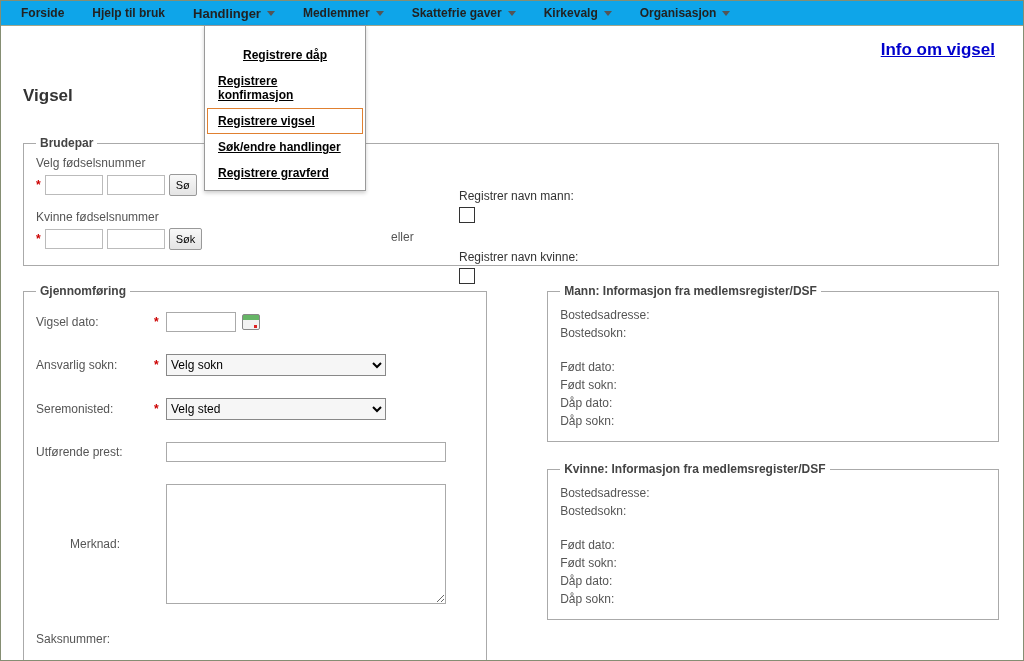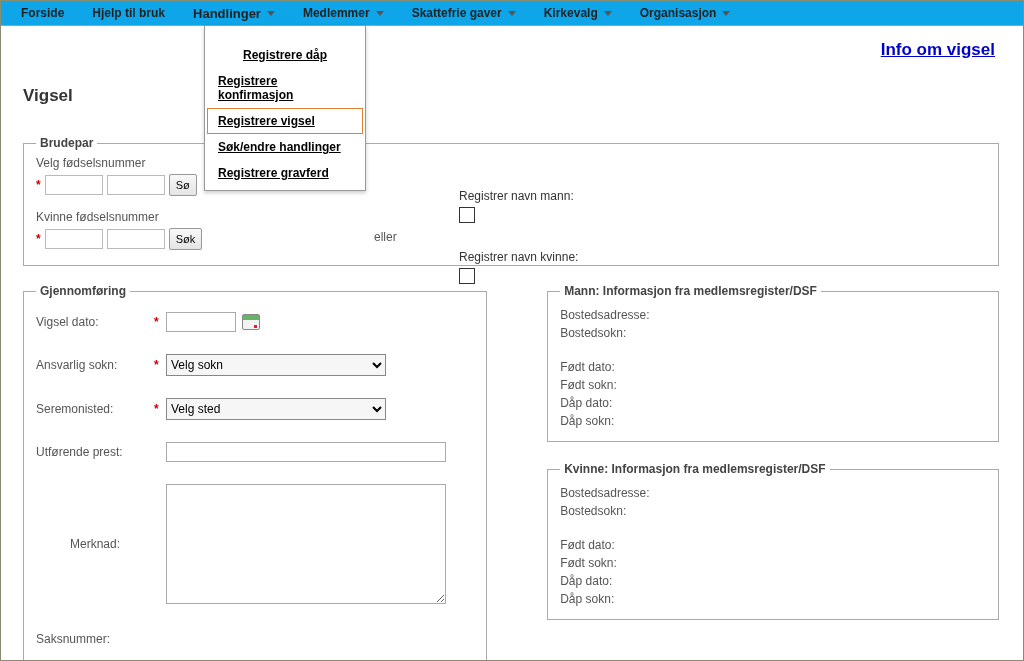--- a/index.html
+++ b/index.html
@@ -152,21 +152,21 @@
     min-width: 28px;
     padding: 0 6px;
     border: 1px solid #999;
     border-radius: 2px;
     background: linear-gradient(#f8f8f8, #e4e4e4);
     font-size: 11px;
     cursor: pointer;
   }
   .eller {
     position: absolute;
-    left: 350px;
+    left: 367px;
     top: 80px;
     color: #555;
   }
   .bp-right {
     position: absolute;
     left: 435px;
     top: 4px;
     margin-top: 35px;
   }
   .bp-right .row {

